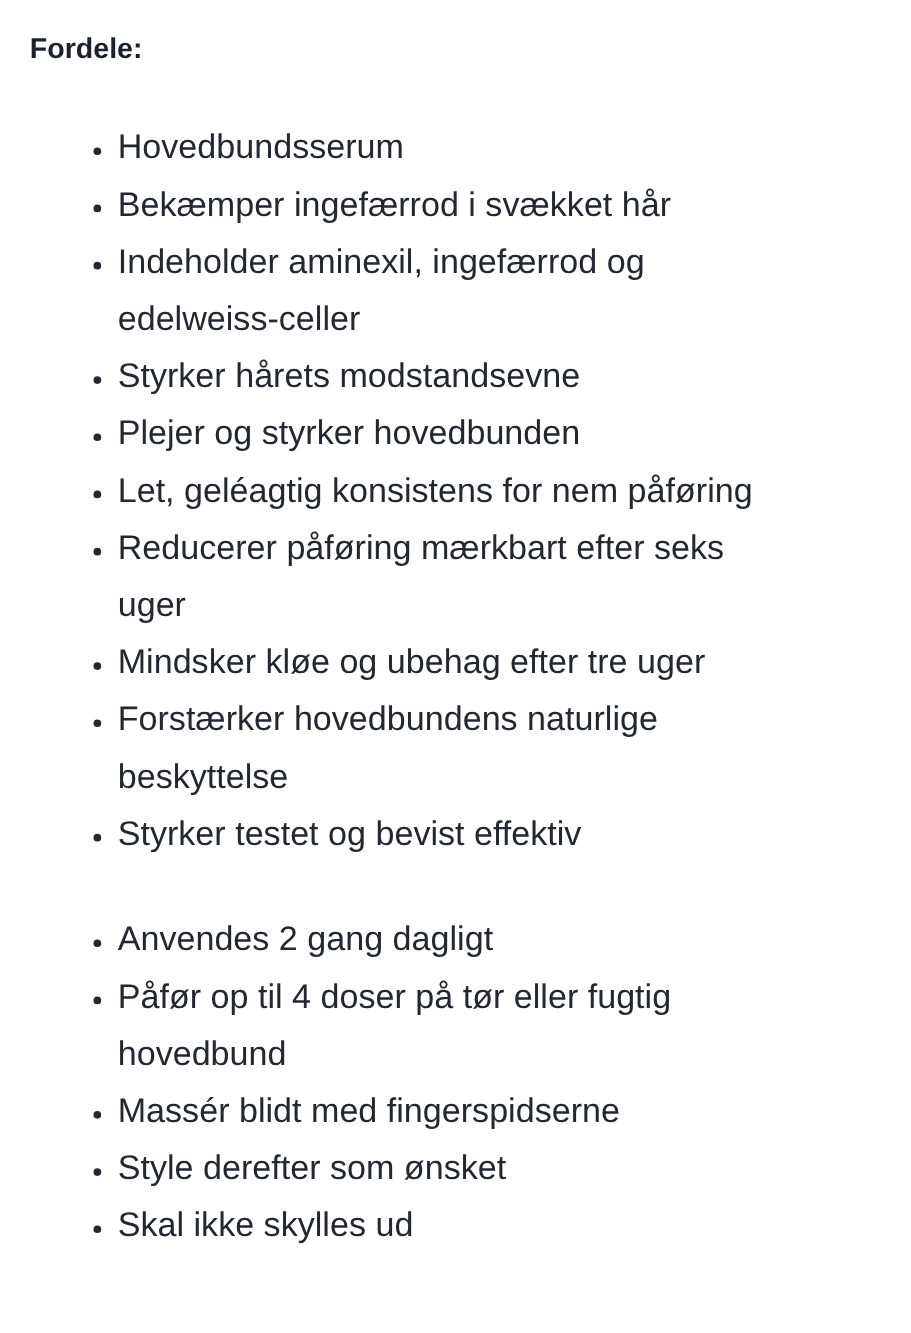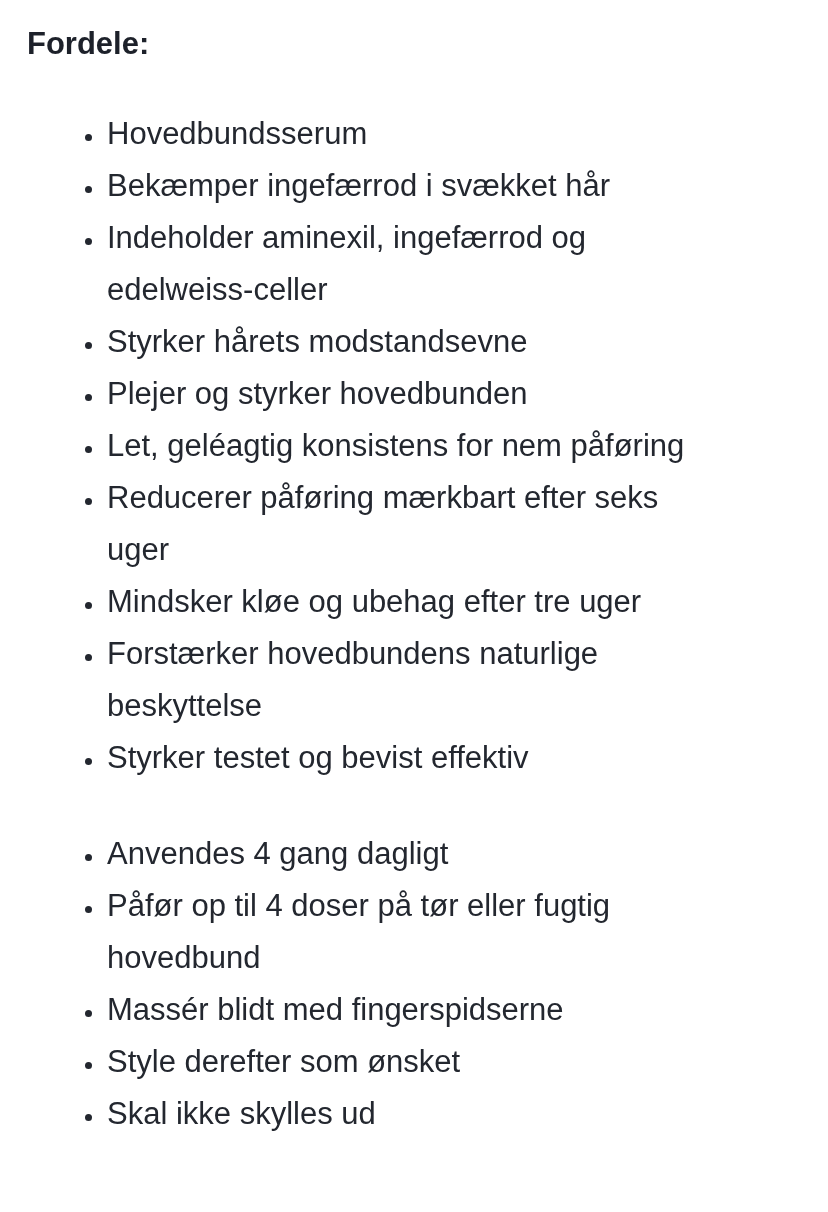--- a/index.html
+++ b/index.html
@@ -11,21 +11,21 @@
     width: 828px;
     height: 1212px;
     overflow: hidden;
     font-family: "Liberation Sans", "DejaVu Sans", sans-serif;
     color: #23272f;
     padding: 24px 0 0 27px;
     -webkit-font-smoothing: antialiased;
   }
 
   .section-heading {
-    font-size: 31px;
+    font-size: 26px;
     line-height: 40px;
     font-weight: 700;
     color: #1d212a;
   }
 
   .bullet-list {
     list-style: disc outside;
     padding-left: 78px;
     margin: 44px 0 24px 0;
   }
@@ -60,19 +60,19 @@
     <li>Reducerer påføring mærkbart efter seks uger</li>
     <li>Mindsker kløe og ubehag efter tre uger</li>
     <li>Forstærker hovedbundens naturlige beskyttelse</li>
     <li>Styrker testet og bevist effektiv</li>
   </ul>
 </section>
 
 <section>
 
   <ul class="bullet-list last">
-    <li>Anvendes 4 gang dagligt</li>
+    <li>Anvendes 2 gang dagligt</li>
     <li>Påfør op til 4 doser på tør eller fugtig hovedbund</li>
     <li>Massér blidt med fingerspidserne</li>
     <li>Style derefter som ønsket</li>
     <li>Skal ikke skylles ud</li>
   </ul>
 </section>
 
 </body></html>

